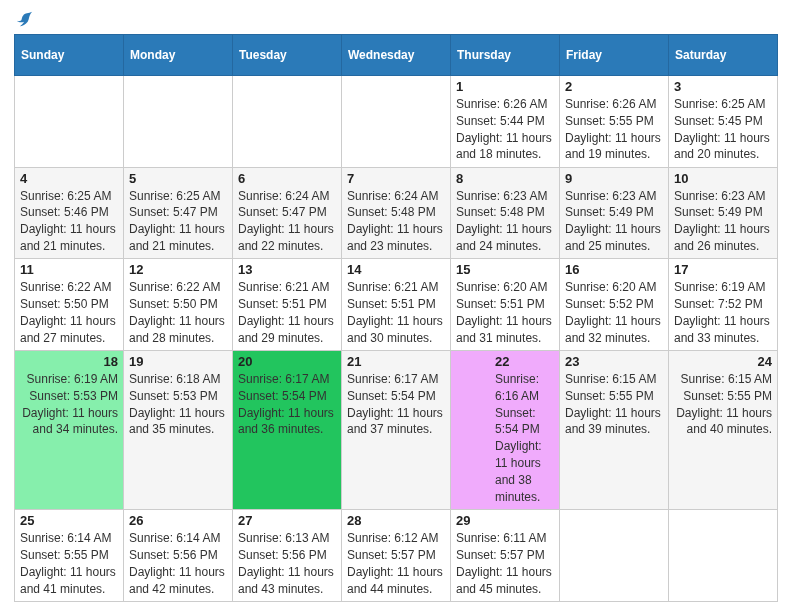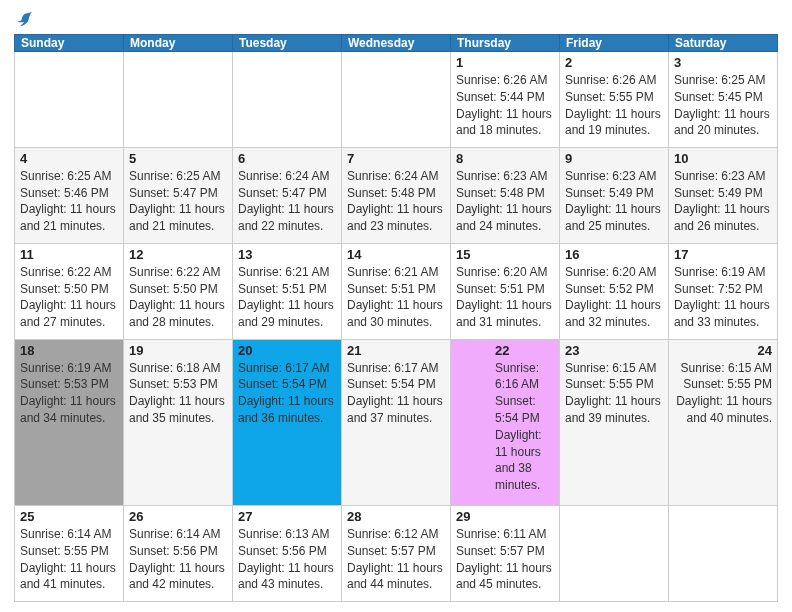--- a/index.html
+++ b/index.html
@@ -60,21 +60,21 @@
       flex: 1;
       border: 1px solid #ccc;
       border-collapse: collapse;
       width: 100%;
       table-layout: fixed;
     }
     .calendar th {
       background-color: #2b7ab8;
       color: #fff;
       text-align: left;
-      padding: 1px 6px;
+      padding: 13px 6px;
       font-size: 12px;
       font-weight: bold;
       border: 1px solid #2468a0;
     }
     .calendar td {
       border: 1px solid #ccc;
       vertical-align: top;
       padding: 3px 5px;
       font-size: 10px;
       color: #333;
@@ -239,33 +239,33 @@
 Daylight: 11 hours and 32 minutes.</div>
           </td>
           <td>
             <span class="day-num">17</span>
             <div class="day-info">Sunrise: 6:19 AM
 Sunset: 7:52 PM
 Daylight: 11 hours and 33 minutes.</div>
           </td>
         </tr>
         <tr>
-          <td style="background: #a3a3a3;">
+          <td style="background: #86efac; text-align: right;">
             <span class="day-num">18</span>
             <div class="day-info">Sunrise: 6:19 AM
 Sunset: 5:53 PM
 Daylight: 11 hours and 34 minutes.</div>
           </td>
           <td style="background: rgb(245, 245, 245);">
             <span class="day-num">19</span>
             <div class="day-info">Sunrise: 6:18 AM
 Sunset: 5:53 PM
 Daylight: 11 hours and 35 minutes.</div>
           </td>
-          <td style="background: #0ea5e9;">
+          <td style="background: #22c55e;">
             <span class="day-num">20</span>
             <div class="day-info">Sunrise: 6:17 AM
 Sunset: 5:54 PM
 Daylight: 11 hours and 36 minutes.</div>
           </td>
           <td style="background: rgb(245, 245, 245);">
             <span class="day-num">21</span>
             <div class="day-info">Sunrise: 6:17 AM
 Sunset: 5:54 PM
 Daylight: 11 hours and 37 minutes.</div>

